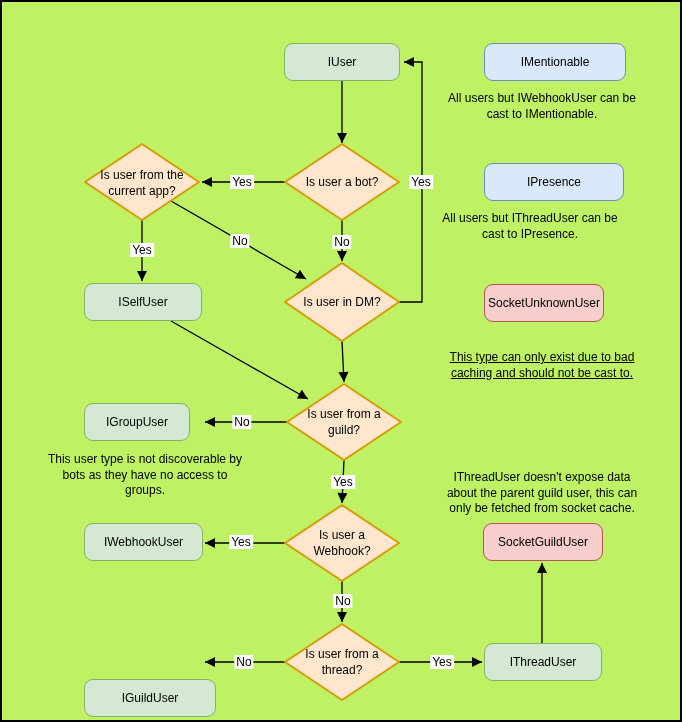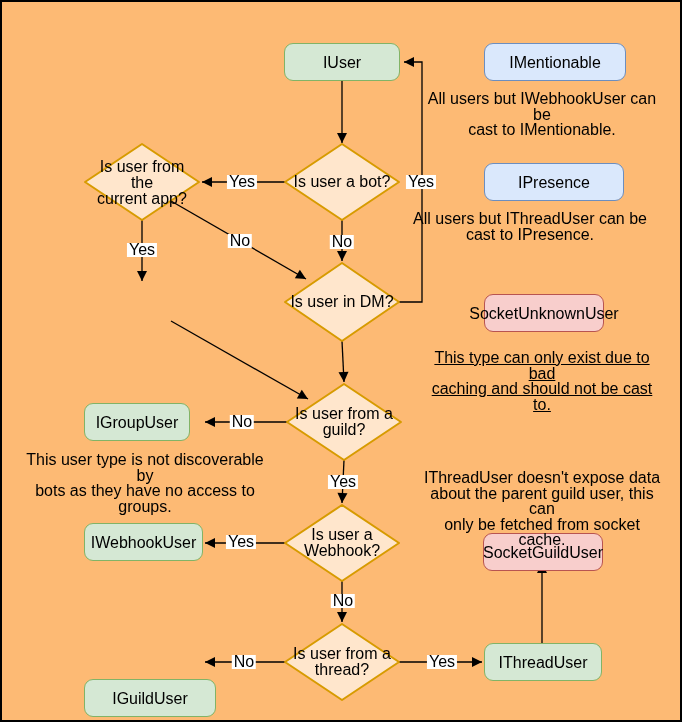--- a/index.html
+++ b/index.html
@@ -2,23 +2,23 @@
 <html style="--green-fill: #d5e8d4; --green-stroke: #82b366; --blue-fill: #dae8fc; --blue-stroke: #6c8ebf; --red-fill: #f8cecc; --red-stroke: #b85450; --orange-fill: #ffe6cc; --orange-stroke: #d79b00; --edge: #000000;"><head>
 <meta charset="utf-8">
 <style>
   html, body { margin: 0; padding: 0; background: #ffffff; }
   #canvas {
     position: relative;
     width: 682px;
     height: 722px;
     box-sizing: border-box;
     border: 2px solid #000;
-    background: #fdba74;
+    background: #bef264;
     font-family: "Liberation Sans", sans-serif;
-    font-size: 16px;
+    font-size: 12px;
     color: #000000;
     overflow: hidden;
   }
   #edges { position: absolute; left: 0; top: 0; width: 678px; height: 718px; }
   .edge { stroke: var(--edge); stroke-width: 1.3; fill: none; }
   .arrowhead { fill: var(--edge); }
   .diamond {
     fill: var(--orange-fill);
     stroke: var(--orange-stroke);
     stroke-width: 2;
@@ -30,21 +30,21 @@
     box-sizing: border-box;
     border-radius: 9px;
     display: flex;
     align-items: center;
     justify-content: center;
     text-align: center;
     line-height: 15px;
   }
   .node.green { background: var(--green-fill); border: 1.5px solid var(--green-stroke); }
   .node.blue  { background: var(--blue-fill);  border: 1.5px solid var(--blue-stroke); }
-  .node.red   { background: var(--red-fill);   border: 1.5px solid var(--red-stroke); margin-top: 10px; }
+  .node.red   { background: var(--red-fill);   border: 1.5px solid var(--red-stroke); }
   .dlabel {
     position: absolute;
     transform: translate(-50%, -50%);
     text-align: center;
     line-height: 16px;
     white-space: pre-line;
     width: 110px;
   }
   .elabel {
     position: absolute;
@@ -94,20 +94,21 @@
     <polygon class="diamond" points="340,261 397,300 340,339 283,300"></polygon>
     <polygon class="diamond" points="342,382 399,420 342,458 285,420"></polygon>
     <polygon class="diamond" points="340,503 397,541 340,579 283,541"></polygon>
     <polygon class="diamond" points="340,622 397,660 340,698 283,660"></polygon>
   </svg>
 
   <div class="node green" style="left:282px; top:41px;  width:116px;">IUser</div>
   <div class="node blue" style="left:482px; top:41px;  width:142px;">IMentionable</div>
   <div class="node blue" style="left:482px; top:161px; width:140px;">IPresence</div>
   <div class="node red" style="left:482px; top:282px; width:120px;">SocketUnknownUser</div>
+  <div class="node green" style="left:82px;  top:281px; width:118px;">ISelfUser</div>
   <div class="node green" style="left:82px;  top:401px; width:106px;">IGroupUser</div>
   <div class="node green" style="left:82px;  top:521px; width:119px;">IWebhookUser</div>
   <div class="node red" style="left:481px; top:521px; width:120px;">SocketGuildUser</div>
   <div class="node green" style="left:82px;  top:641px; width:132px;margin-top:36px;">IGuildUser</div>
   <div class="node green" style="left:482px; top:641px; width:118px;">IThreadUser</div>
 
   <div class="dlabel" style="left:140px; top:181px;">Is user from the
 current app?</div>
   <div class="dlabel" style="left:340px; top:180px;">Is user a bot?</div>
   <div class="dlabel" style="left:340px; top:300px;">Is user in DM?</div>

